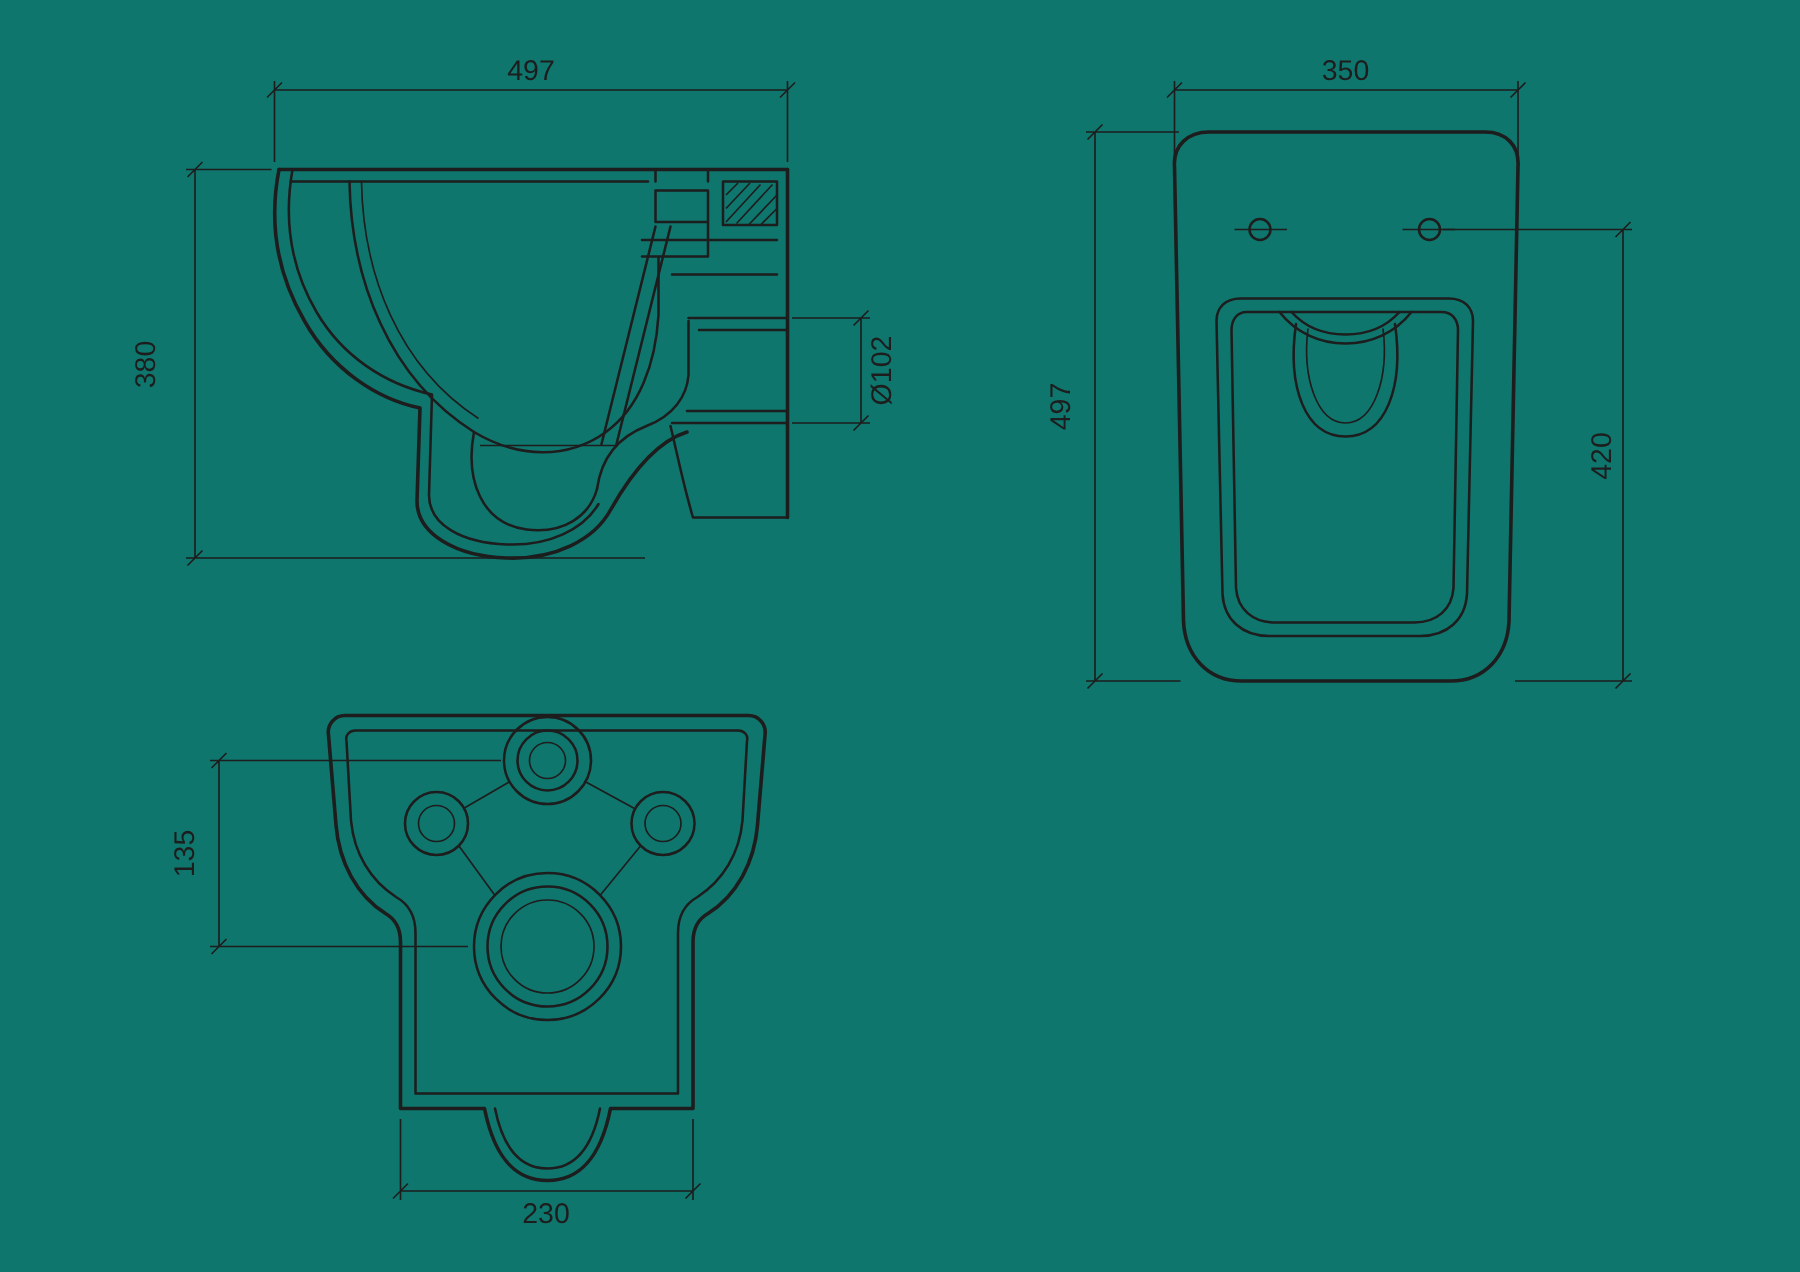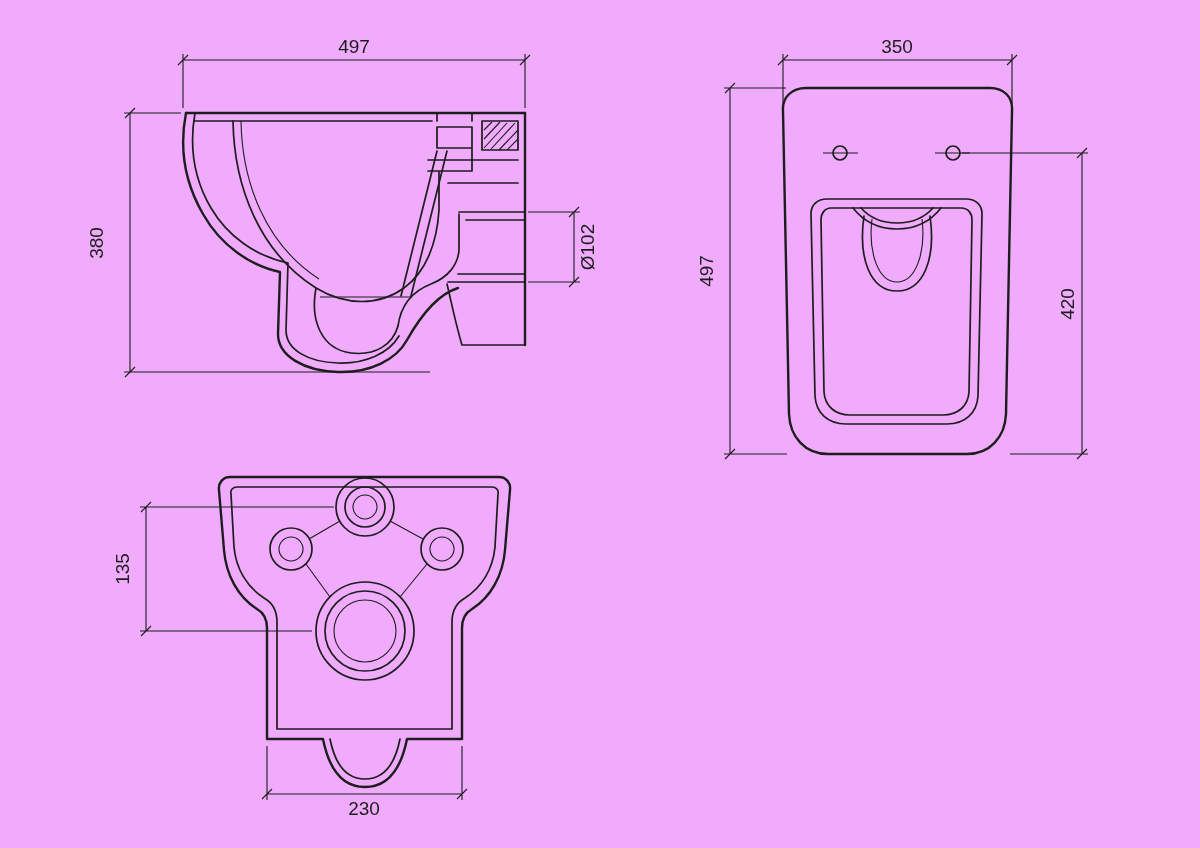--- a/index.html
+++ b/index.html
@@ -8,21 +8,21 @@
     background: #ffffff;
     width: 1200px;
     height: 848px;
     overflow: hidden;
     font-family: "Liberation Sans", sans-serif;
   }
   .page {
     position: relative;
     width: 1200px;
     height: 848px;
-    background: #f0abfc;
+    background: #0f766e;
   }
   svg { display: block; }
   .outline  { fill: none; stroke: #1d1d1d; stroke-width: 2.4; stroke-linecap: round; stroke-linejoin: round; }
   .detail   { fill: none; stroke: #1d1d1d; stroke-width: 1.7; stroke-linecap: round; stroke-linejoin: round; }
   .thin     { fill: none; stroke: #1d1d1d; stroke-width: 1.1; }
   .dim      { fill: none; stroke: #1d1d1d; stroke-width: 1.1; }
   .dim-label {
     font-family: "Liberation Sans", sans-serif;
     font-size: 19px;
     fill: #1d1d1d;

